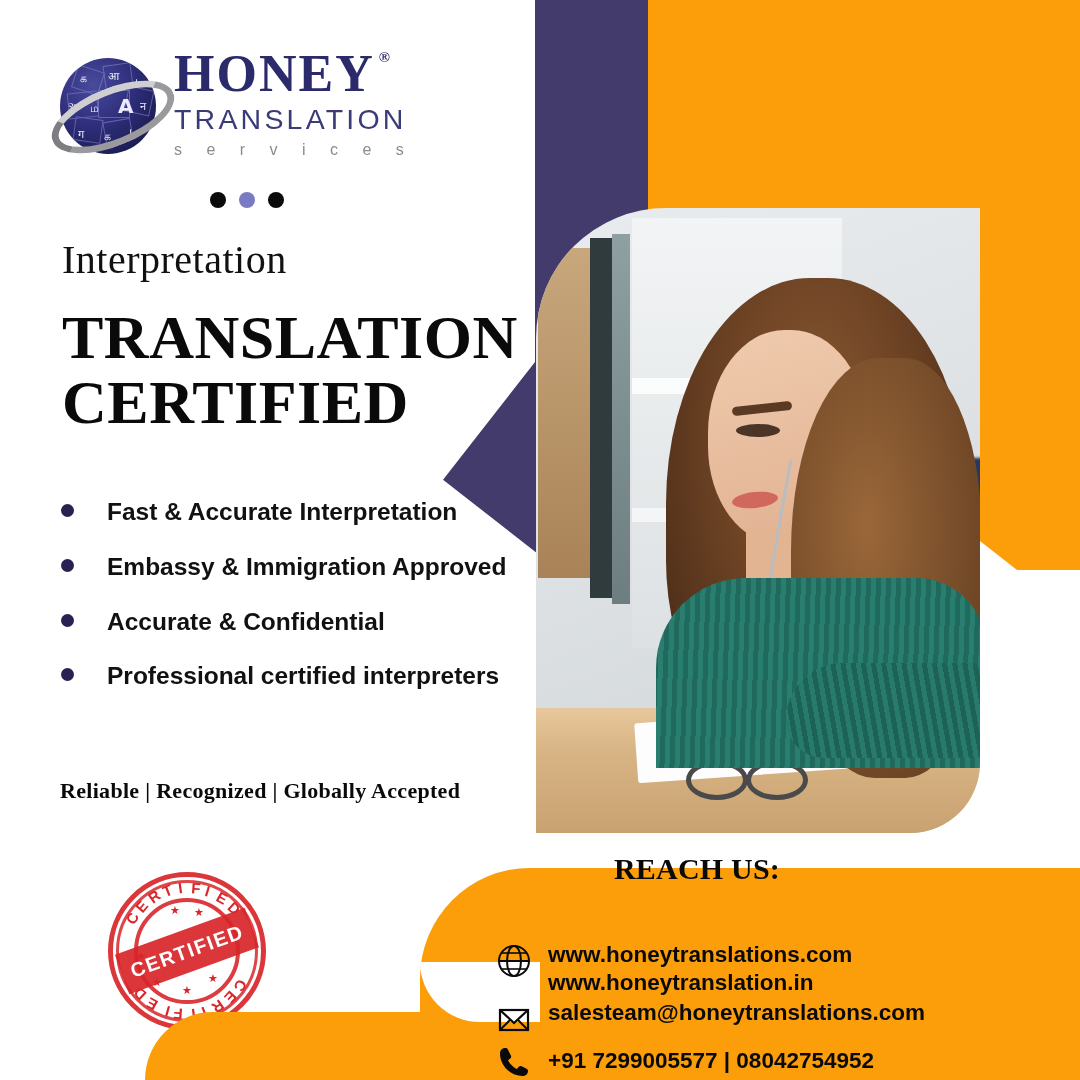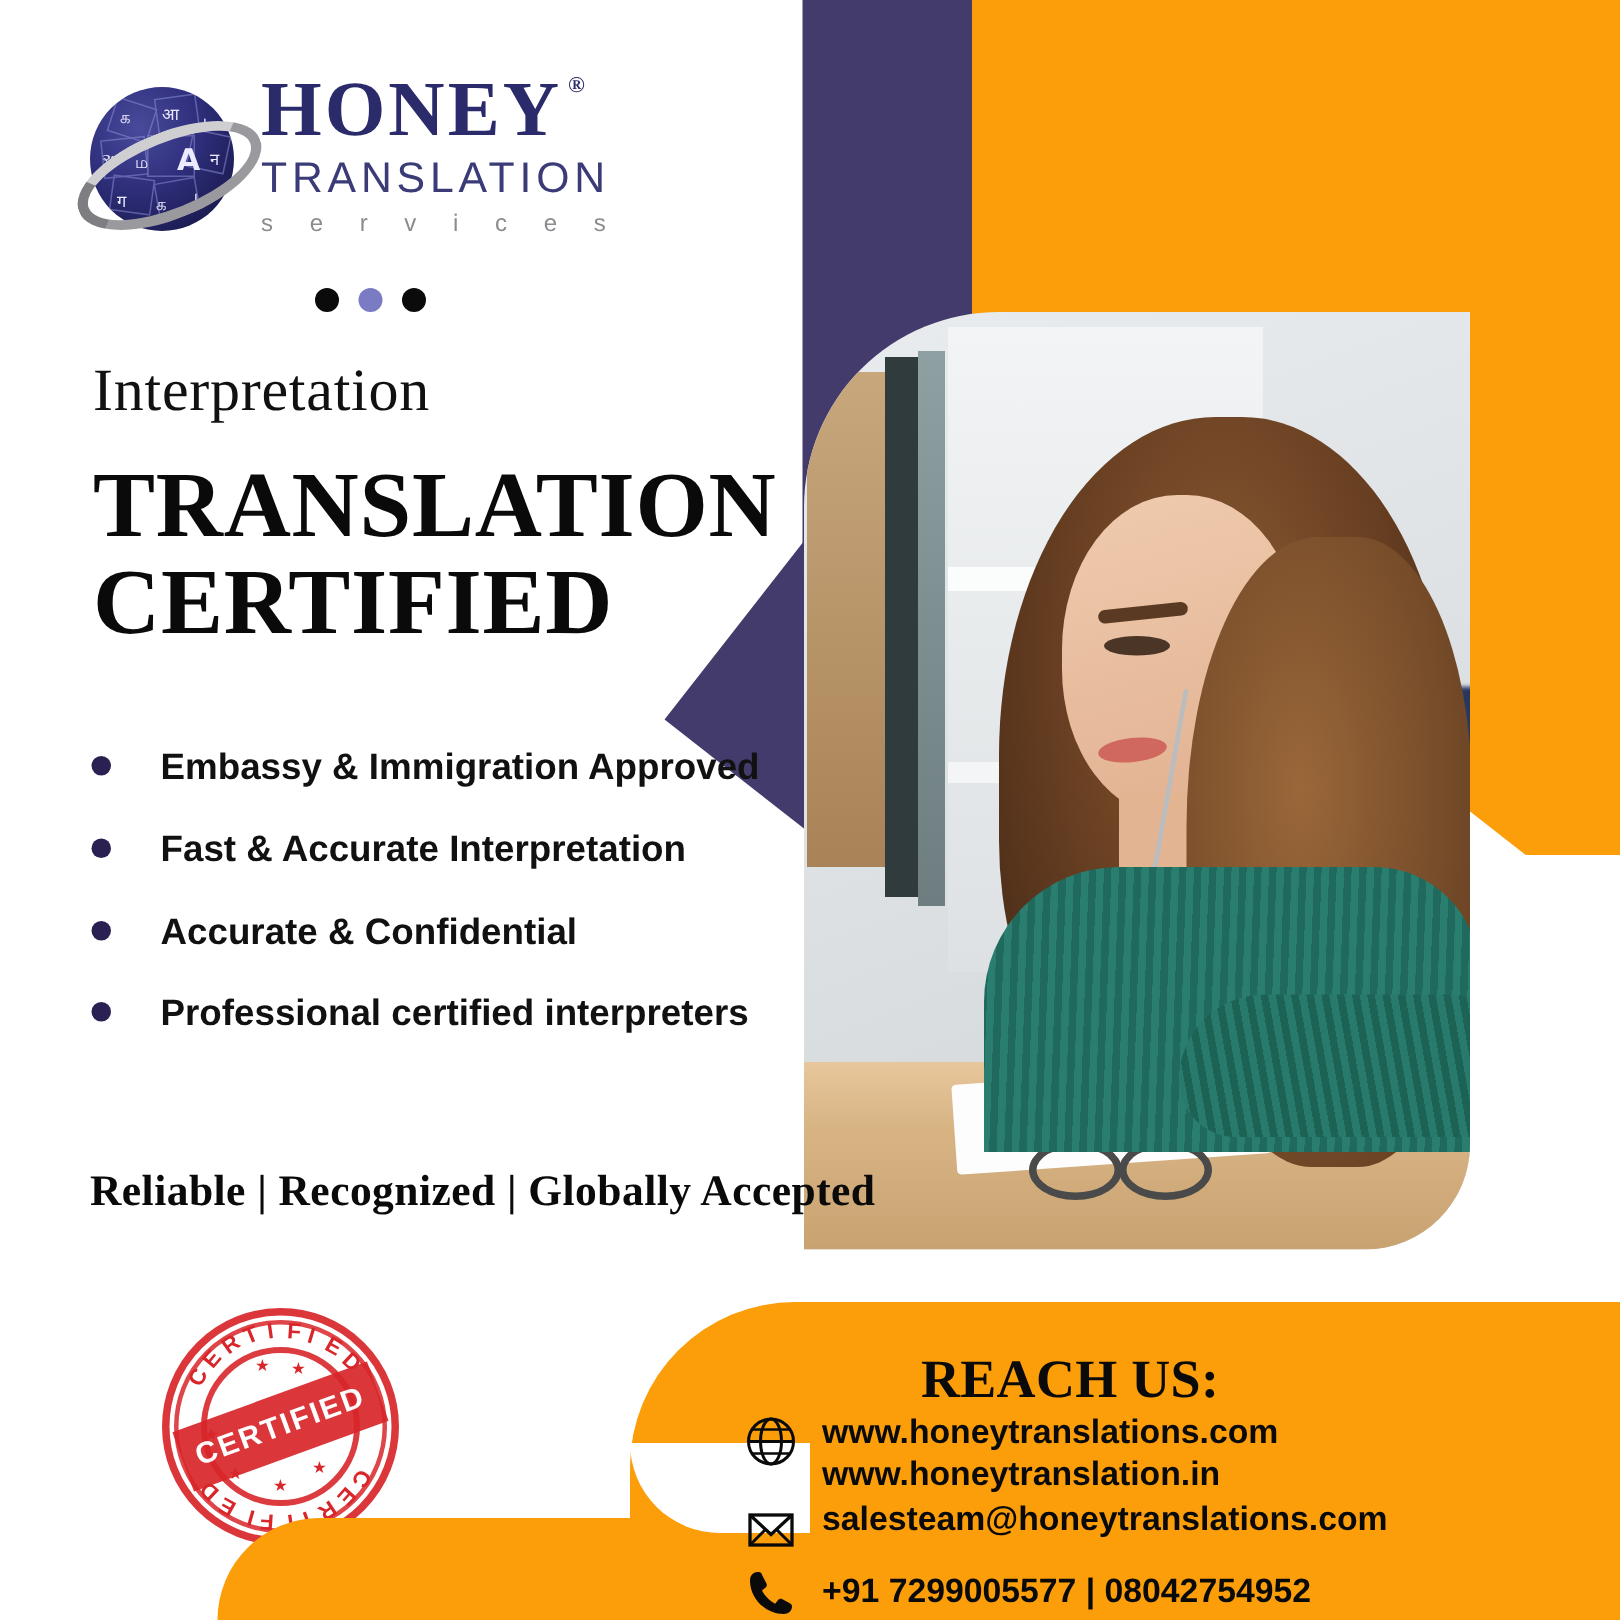--- a/index.html
+++ b/index.html
@@ -131,21 +131,21 @@
   
   .bullets{position:absolute;left:55px;top:495px;width:490px;}
   .bullet{display:flex;align-items:flex-start;margin-bottom:20px;}
   .bullet .dot{flex:0 0 auto;width:13px;height:13px;border-radius:50%;
      background:#2A2152;margin:9px 33px 0 6px;}
   .bullet .txt{font-family:"Liberation Sans",sans-serif;font-weight:700;
      font-size:24.5px;line-height:1.42;color:#111;}
 
   
   .tagline{position:absolute;left:60px;top:778px;
-     font-family:"Liberation Serif",serif;font-weight:700;font-size:29px;
+     font-family:"Liberation Serif",serif;font-weight:700;font-size:22px;
      color:#0a0a0a;letter-spacing:.3px;}
 
   
   .stamp{position:absolute;left:108px;top:872px;width:158px;height:158px;}
   .stamp-outer{position:absolute;inset:0;border:5px solid #d8262a;border-radius:50%;opacity:.92;}
   .stamp-outer2{position:absolute;inset:8px;border:3px solid #d8262a;border-radius:50%;opacity:.85;}
   .stamp-inner{position:absolute;inset:26px;border:4px solid #d8262a;border-radius:50%;opacity:.9;}
   .stamp-band{position:absolute;left:10px;top:58px;width:138px;height:42px;
      background:#d8262a;transform:rotate(-20deg);opacity:.92;}
   .stamp-band-txt{position:absolute;left:0;top:0;width:138px;height:42px;
@@ -159,22 +159,22 @@
   .stamp-star{position:absolute;color:#d8262a;font-size:11px;}
 
   
   .contact-main{position:absolute;left:420px;top:868px;width:660px;height:212px;
      background:#FB9E0A;border-radius:110px 0 0 0;}
   .contact-ext{position:absolute;left:145px;top:1012px;width:400px;height:68px;
      background:#FB9E0A;border-radius:80px 0 0 0;}
   .contact-notch{position:absolute;left:420px;top:962px;width:120px;height:60px;
      background:#ffffff;border-radius:0 0 0 70px;}
 
-  .reach{position:absolute;left:614px;top:898px;
-     font-family:"Liberation Serif",serif;font-weight:700;font-size:36px;
+  .reach{position:absolute;left:614px;top:852px;
+     font-family:"Liberation Serif",serif;font-weight:700;font-size:30px;
      color:#0a0a0a;letter-spacing:.2px;}
   .crow{position:absolute;display:flex;align-items:flex-start;margin-top:11px;}
   .crow .ic{flex:0 0 auto;width:40px;height:40px;margin-right:14px;}
   .crow .ctxt{font-family:"Liberation Sans",sans-serif;font-weight:700;
      font-size:22.5px;line-height:1.23;color:#0a0a0a;}
   #row-web{left:494px;top:930px;}
   #row-mail{left:494px;top:988px;text-align:center;}
   #row-phone{left:494px;top:1031px;}
   .crow svg{display:block;}
 </style>
@@ -259,25 +259,25 @@
 
   <div class="h-script">Interpretation</div>
   <div class="h-main">
     <div>TRANSLATION</div>
     <div>CERTIFIED</div>
   </div>
 
   <div class="bullets">
     <div class="bullet">
       <span class="dot"></span>
-      <span class="txt">Embassy &amp; Immigration Approved</span>
+      <span class="txt">Fast &amp; Accurate Interpretation</span>
     </div>
     <div class="bullet">
       <span class="dot"></span>
-      <span class="txt">Fast &amp; Accurate Interpretation</span>
+      <span class="txt">Embassy &amp; Immigration Approved</span>
     </div>
     <div class="bullet">
       <span class="dot"></span>
       <span class="txt">Accurate &amp; Confidential</span>
     </div>
     <div class="bullet">
       <span class="dot"></span>
       <span class="txt">Professional certified interpreters</span>
     </div>
   </div>

